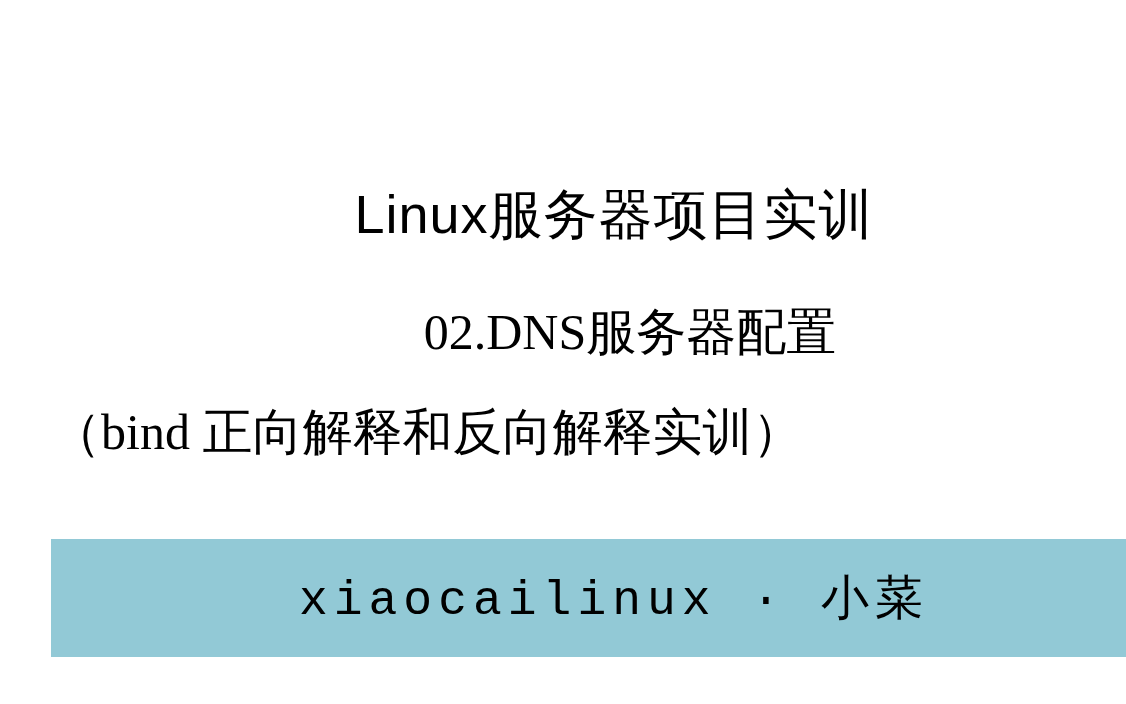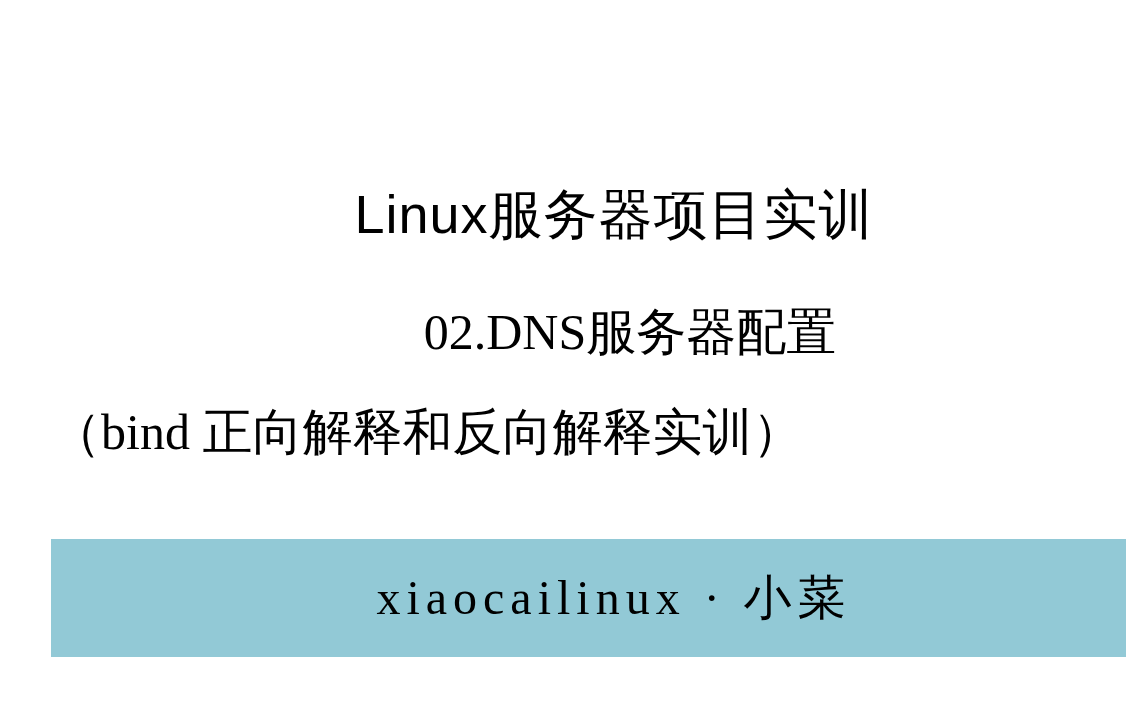--- a/index.html
+++ b/index.html
@@ -55,21 +55,21 @@
       width: 100%;
       height: 118px;
       background: #92c9d6;
       display: flex;
       align-items: center;
       justify-content: center;
     }
     .footer-text {
       font-size: 48px;
       color: #000;
-      font-family: Liberation Serif, serif;
+      font-family: Liberation Mono, monospace;
       letter-spacing: 6px;
     }
   </style>
 </head>
 <body>
 
 <div class="title">Linux服务器项目实训</div>
 <div class="subtitle-line1">02.DNS服务器配置</div>
 <div class="subtitle-line2">（bind 正向解释和反向解释实训）</div>
 <div class="footer-band">

